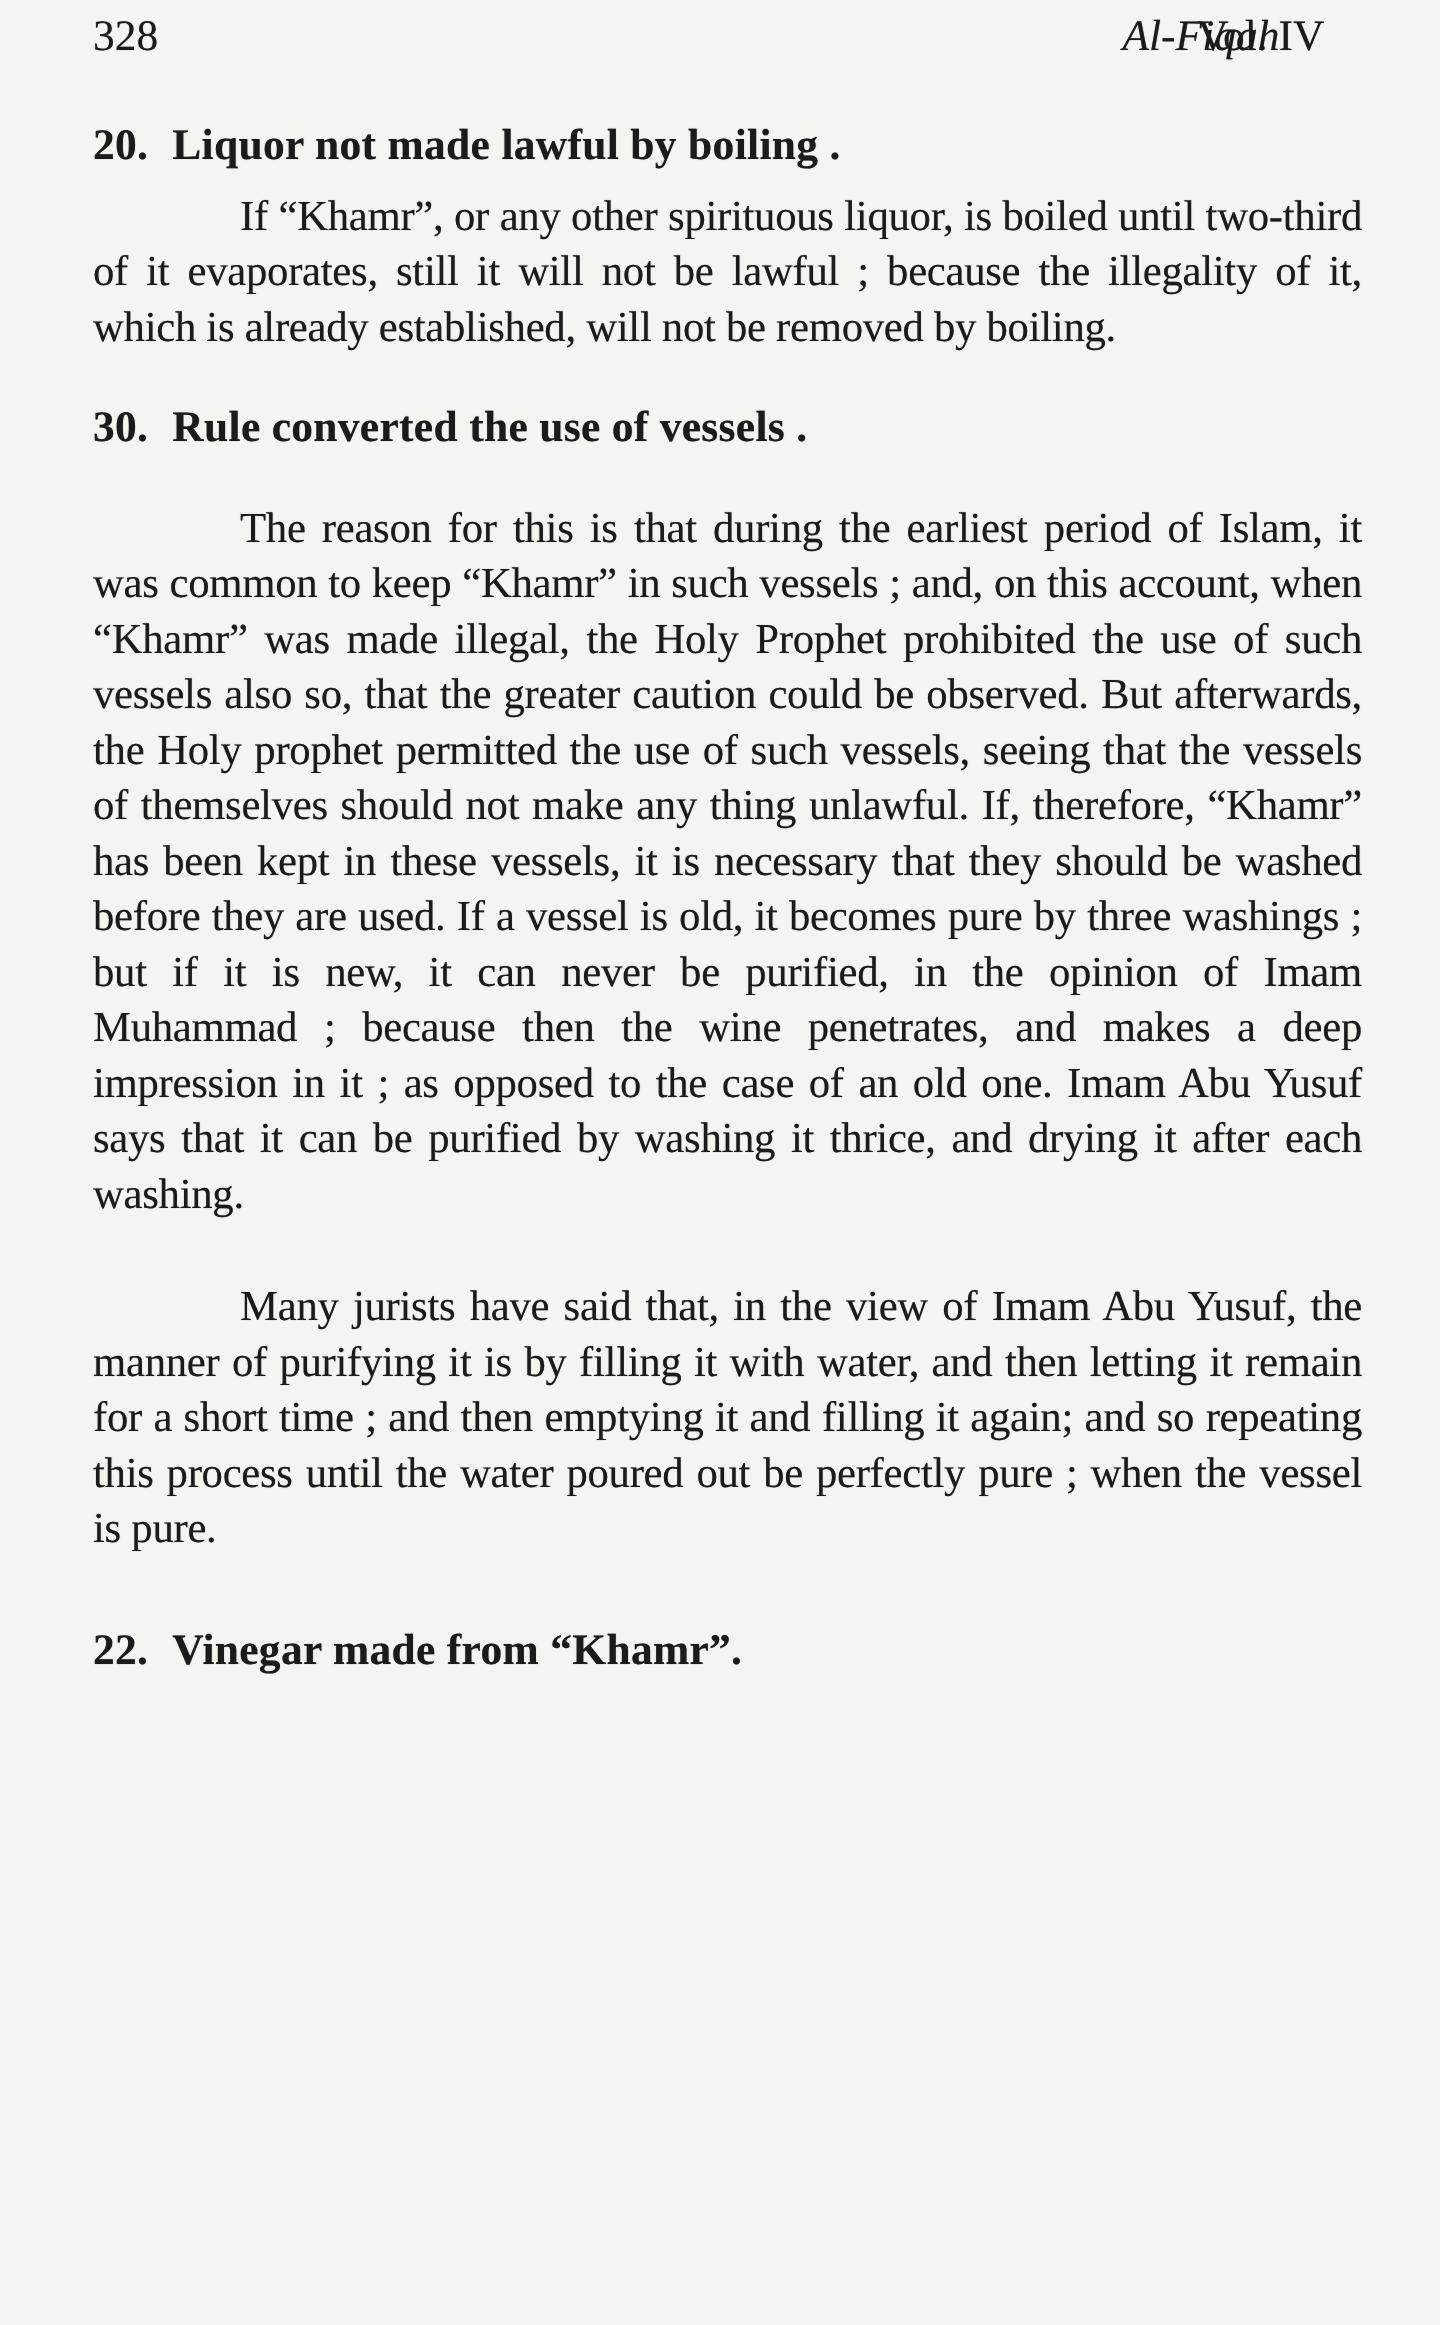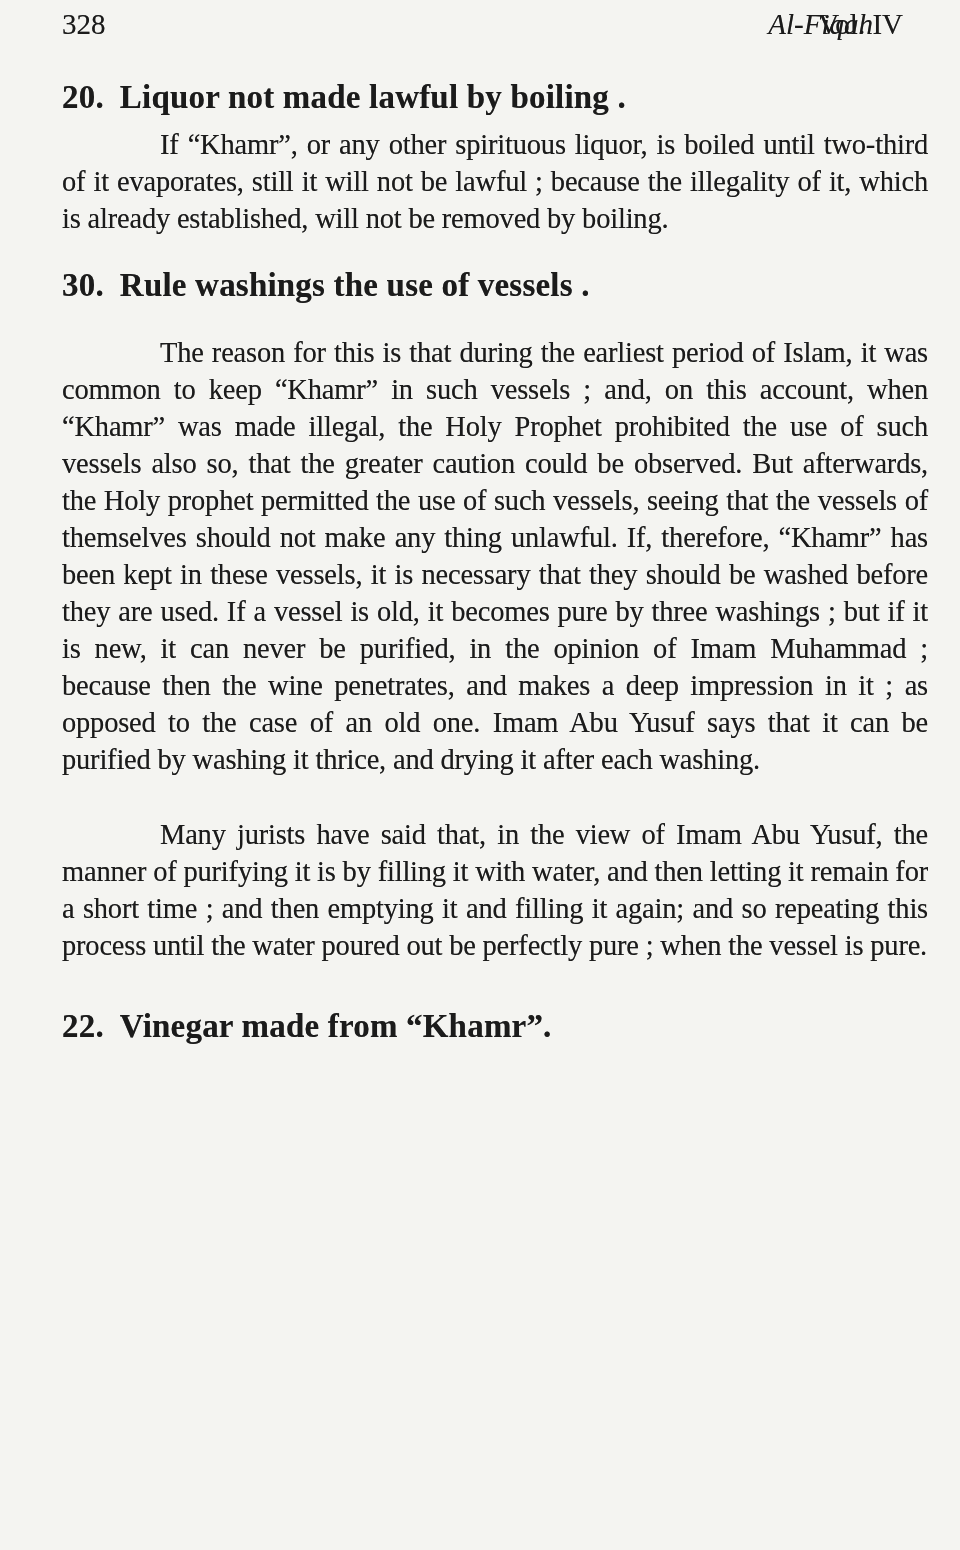--- a/index.html
+++ b/index.html
@@ -11,21 +11,21 @@
     height: 1550px;
     background: #f4f4f1;
     font-family: "Liberation Serif", serif;
     color: #1b1b1b;
     overflow: hidden;
   }
   .page {
     box-sizing: border-box;
     width: 960px;
     height: 1550px;
-    padding: 6px 32px 0 62px;
+    padding: 6px 52px 0 62px;
     text-shadow: 0 0 0.6px rgba(25,25,25,0.55);
   }
   .page-header {
     position: relative;
     height: 37px;
     font-size: 29px;
     line-height: 37px;
     padding-right: 25px;
   }
   .page-num {
@@ -41,21 +41,21 @@
     text-align: right;
     font-style: italic;
   }
   .volume {
     position: absolute;
     right: 25px;
     top: 0;
     font-family: Liberation Serif, serif;
   }
   h2 {
-    font-size: 33px;
+    font-size: 29px;
     line-height: 37px;
     font-weight: bold;
     margin: 0;
     letter-spacing: 0.2px;
   }
   h2 .sec-num {
     display: inline-block;
     margin-right: 16px;
   }
   p {
@@ -88,21 +88,21 @@
 
   <section>
     <h2 class="h-20">
       <span class="sec-num">20.</span><span class="sec-title">Liquor not made lawful by boiling .</span>
     </h2>
     <p class="p-20-0">If “Khamr”, or any other spirituous liquor, is boiled until two-third of it evaporates, still it will not be lawful ; because the illegality of it, which is already established, will not be removed by boiling.</p>
   </section>
 
   <section>
     <h2 class="h-21">
-      <span class="sec-num">30.</span><span class="sec-title">Rule washings the use of vessels .</span>
+      <span class="sec-num">30.</span><span class="sec-title">Rule converted the use of vessels .</span>
     </h2>
     <p class="p-21-1">The reason for this is that during the earliest period of Islam, it was common to keep “Khamr” in such vessels ; and, on this account, when “Khamr” was made illegal, the Holy Prophet prohibited the use of such vessels also so, that the greater caution could be observed. But afterwards, the Holy prophet permitted the use of such vessels, seeing that the vessels of themselves should not make any thing unlawful. If, therefore, “Khamr” has been kept in these vessels, it is necessary that they should be washed before they are used. If a vessel is old, it becomes pure by three washings ; but if it is new, it can never be purified, in the opinion of Imam Muhammad ; because then the wine penetrates, and makes a deep impression in it ; as opposed to the case of an old one. Imam Abu Yusuf says that it can be purified by washing it thrice, and drying it after each washing.</p>
     <p class="p-21-2">Many jurists have said that, in the view of Imam Abu Yusuf, the manner of purifying it is by filling it with water, and then letting it remain for a short time ; and then emptying it and filling it again; and so repeating this process until the water poured out be perfectly pure ; when the vessel is pure.</p>
   </section>
 
   <section>
     <h2 class="h-22">
       <span class="sec-num">22.</span><span class="sec-title">Vinegar made from “Khamr”.</span>
     </h2>
   </section>

